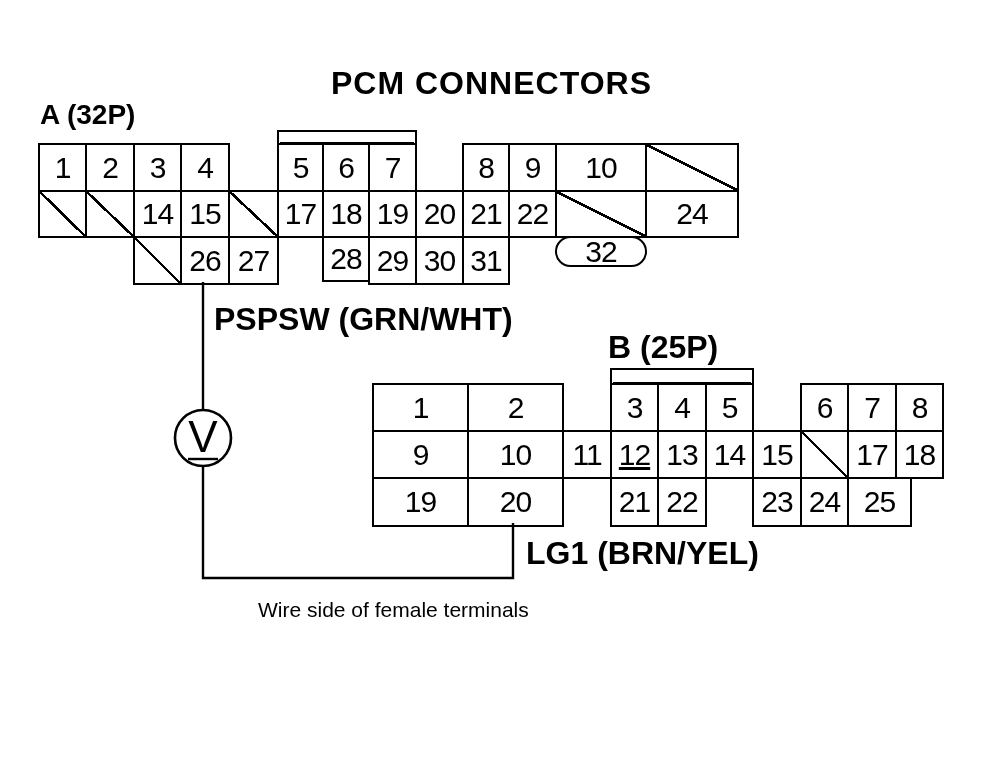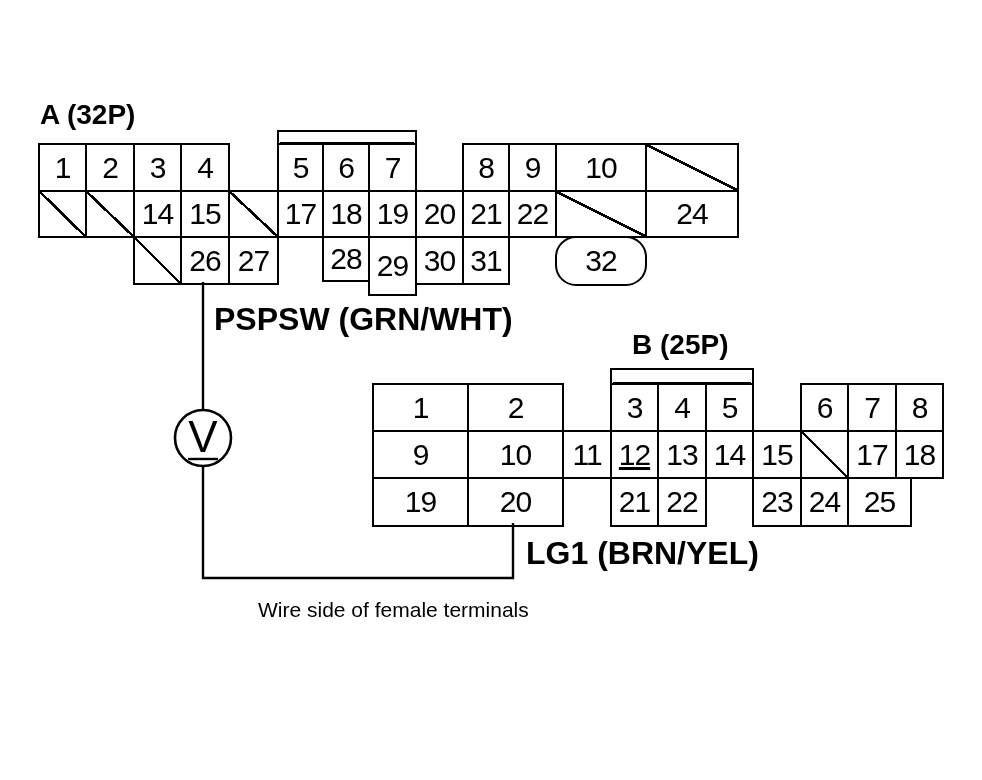--- a/index.html
+++ b/index.html
@@ -33,22 +33,23 @@
   svg.overlay{position:absolute;left:0;top:0;pointer-events:none;}
   .wire{stroke:#000;stroke-width:2.4;fill:none;}
   .meter-circle{stroke:#000;stroke-width:2.6;fill:#ffffff;}
   .meter-v{font-family:"Liberation Sans",sans-serif;font-size:44px;fill:#000;text-anchor:middle;}
 </style>
 </head>
 <body>
 
 <div id="stage">
 
+  <div class="lbl bold" style="left:331px;top:66px;font-size:32px;letter-spacing:1px">PCM CONNECTORS</div>
   <div class="lbl bold" style="left:40px;top:100px;font-size:28px">A (32P)</div>
-  <div class="lbl bold" style="left:632px;top:330px;font-size:28px">B (25P)</div>
+  <div class="lbl bold" style="left:608px;top:330px;font-size:32px">B (25P)</div>
   <div class="lbl bold" style="left:214px;top:302px;font-size:32px">PSPSW (GRN/WHT)</div>
   <div class="lbl bold" style="left:526px;top:536px;font-size:32px">LG1 (BRN/YEL)</div>
   <div class="lbl" style="left:258px;top:598px;font-size:21px">Wire side of female terminals</div>
 
   <div class="tab" style="left:277px;top:130px;width:140px;height:15px"></div>
   <div class="tab" style="left:610px;top:368px;width:144px;height:17px"></div>
 
   <div class="grid-group">
       <div class="cell" style="left: 38px; top: 143px; width: 49px; height: 49px;">1</div>
       <div class="cell" style="left: 85px; top: 143px; width: 50px; height: 49px;">2</div>
@@ -71,24 +72,24 @@
       <div class="cell" style="left: 368px; top: 190px; width: 49px; height: 48px;">19</div>
       <div class="cell" style="left: 415px; top: 190px; width: 49px; height: 48px;">20</div>
       <div class="cell" style="left: 462px; top: 190px; width: 48px; height: 48px;">21</div>
       <div class="cell" style="left: 508px; top: 190px; width: 49px; height: 48px;">22</div>
       <div class="cell diag" style="left: 555px; top: 190px; width: 92px; height: 48px;"></div>
       <div class="cell" style="left: 645px; top: 190px; width: 94px; height: 48px;">24</div>
       <div class="cell diag" style="left: 133px; top: 236px; width: 49px; height: 49px;"></div>
       <div class="cell" style="left: 180px; top: 236px; width: 50px; height: 49px;">26</div>
       <div class="cell" style="left: 228px; top: 236px; width: 51px; height: 49px;">27</div>
       <div class="cell" style="left: 322px; top: 236px; width: 48px; height: 46px;">28</div>
-      <div class="cell" style="left: 368px; top: 236px; width: 49px; height: 60px;">29</div>
+      <div class="cell" style="left: 368px; top: 236px; width: 49px; height: 49px;">29</div>
       <div class="cell" style="left: 415px; top: 236px; width: 49px; height: 49px;">30</div>
       <div class="cell" style="left: 462px; top: 236px; width: 48px; height: 49px;">31</div>
-      <div class="cell" style="left: 555px; top: 236px; width: 92px; height: 50px; border-radius: 21px;">32</div>
+      <div class="cell" style="left: 555px; top: 236px; width: 92px; height: 31px; border-radius: 21px;">32</div>
     </div>
   <div class="grid-group">
       <div class="cell" style="left: 372px; top: 383px; width: 97px; height: 49px;">1</div>
       <div class="cell" style="left: 467px; top: 383px; width: 97px; height: 49px;">2</div>
       <div class="cell" style="left: 610px; top: 383px; width: 49px; height: 49px;">3</div>
       <div class="cell" style="left: 657px; top: 383px; width: 50px; height: 49px;">4</div>
       <div class="cell" style="left: 705px; top: 383px; width: 49px; height: 49px;">5</div>
       <div class="cell" style="left: 800px; top: 383px; width: 49px; height: 49px;">6</div>
       <div class="cell" style="left: 847px; top: 383px; width: 50px; height: 49px;">7</div>
       <div class="cell" style="left: 895px; top: 383px; width: 49px; height: 49px;">8</div>

